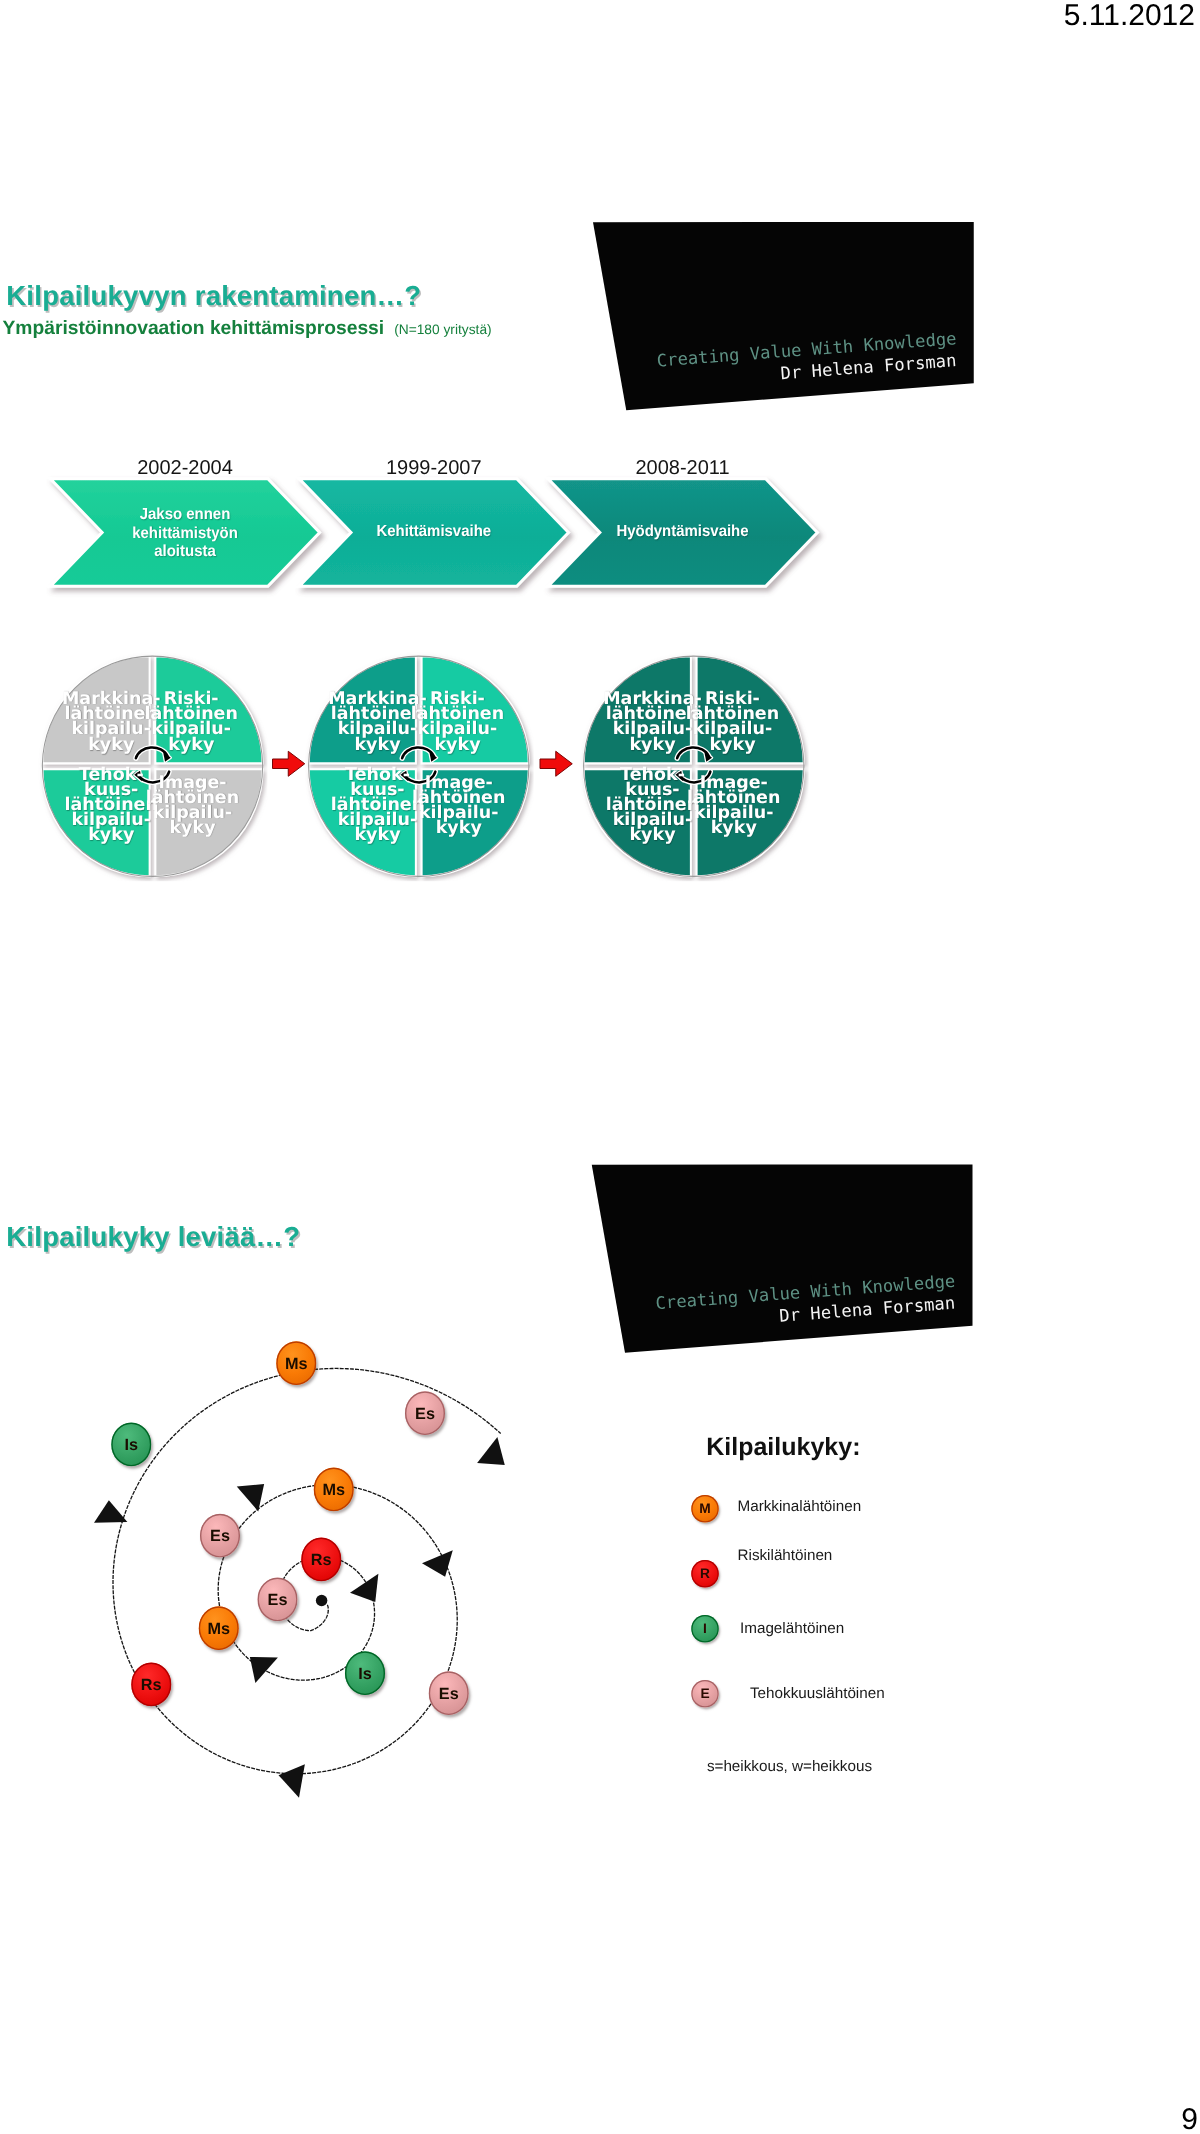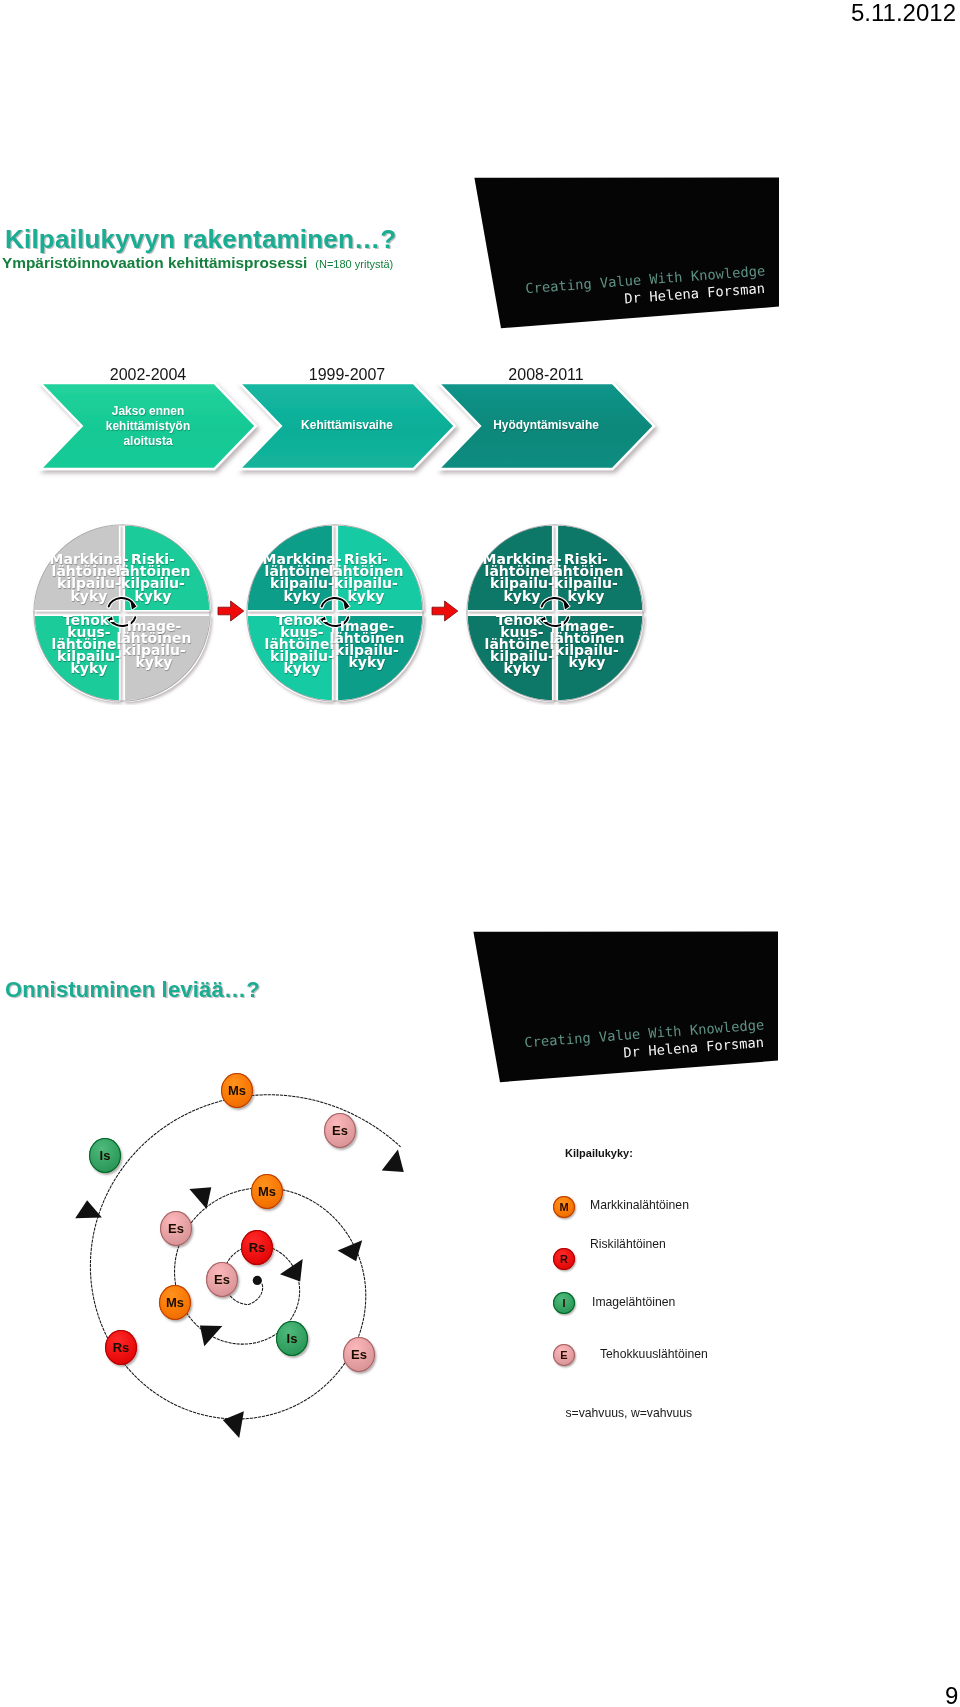--- a/index.html
+++ b/index.html
@@ -50,34 +50,34 @@
   }
 
   
   .node{
     position:absolute; border-radius:50%;
     font-family:"Liberation Sans",sans-serif; font-weight:bold;
     display:flex; align-items:center; justify-content:center;
     color:#1a0d00;
   }
   
-  .leg-title{ position:absolute; font-weight:bold; font-size:11px; color:#111; white-space:nowrap;}
+  .leg-title{ position:absolute; font-weight:bold; font-size:20px; color:#111; white-space:nowrap;}
   .leg-text{ position:absolute; font-size:12.2px; color:#1a1a1a; white-space:nowrap;}
   .leg-dot{ position:absolute; border-radius:50%;
             display:flex; align-items:center; justify-content:center;
             font-weight:bold; font-size:11px; color:#2a0a00;}
 </style>
 </head>
 <body>
 
 <div class="abs" style="left:851px;top:-1.5px;font-size:24px;">5.11.2012</div>
 
 <div class="abs" style="left:945px;top:1682px;font-size:24px;">9</div>
 
-<div class="abs slide-title" style="left:5px;top:224px;font-size:26px;">Kilpailukyvyn rakentaminen…?</div>
+<div class="abs slide-title" style="left:5px;top:224px;font-size:22px;">Kilpailukyvyn rakentaminen…?</div>
 
 <div class="abs slide-sub" style="left:2px;top:254px;font-size:15.4px;">
   <span>Ympäristöinnovaation kehittämisprosessi</span><span class="small" style="margin-left:8px;">(N=180 yritystä)</span>
 </div>
 
 <div class="logoplate" style="left:470px;top:172px;">
   <svg width="320" height="165" viewBox="0 0 320 165">
     <polygon points="4.4,5.7 309,5.5 309,134.6 31,156.2" fill="#050505"></polygon>
     <g transform="rotate(-4.3 160 120)">
       <text x="56" y="113.5" fill="#5E9184" font-family="DejaVu Sans Mono, monospace" font-size="13.7" letter-spacing="0.05">Creating Value With Knowledge</text>
@@ -185,21 +185,21 @@
       </svg></div>
   </div>
 
 <svg class="abs" width="28" height="22" viewBox="0 0 28 22" style="left:217px;top:600px;">
   <path d="M1,7.2 H13.6 V1 L26.8,11 L13.6,21 V14.8 H1 Z" fill="#F00B0B" stroke="#7a0505" stroke-width="0.8"></path>
 </svg>
 <svg class="abs" width="28" height="22" viewBox="0 0 28 22" style="left:431px;top:600px;">
   <path d="M1,7.2 H13.6 V1 L26.8,11 L13.6,21 V14.8 H1 Z" fill="#F00B0B" stroke="#7a0505" stroke-width="0.8"></path>
 </svg>
 
-<div class="abs slide-title" style="left:5px;top:977px;font-size:22px;">Onnistuminen leviää…?</div>
+<div class="abs slide-title" style="left:5px;top:977px;font-size:22px;">Kilpailukyky leviää…?</div>
 
 <div class="logoplate" style="left:468.5px;top:925.5px;">
   <svg width="320" height="165" viewBox="0 0 320 165">
     <polygon points="4.4,5.7 309,5.5 309,134.6 31,156.2" fill="#050505"></polygon>
     <g transform="rotate(-4.3 160 120)">
       <text x="56" y="113.5" fill="#5E9184" font-family="DejaVu Sans Mono, monospace" font-size="13.7" letter-spacing="0.05">Creating Value With Knowledge</text>
       <text x="154" y="131" fill="#F4F4F4" font-family="DejaVu Sans Mono, monospace" font-size="13.7" letter-spacing="0.05">Dr Helena Forsman</text>
     </g>
   </svg>
 </div>
@@ -237,21 +237,21 @@
 <div id="legend-items">
     <div class="leg-dot" style="left: 553px; top: 1195.5px; width: 22px; height: 22px; background: radial-gradient(80% 76% at 40% 30%, rgb(255, 146, 29) 0%, rgb(249, 122, 5) 58%, rgb(233, 106, 0) 100%); box-shadow: rgb(187, 60, 0) 0px 0px 0px 1px inset, rgba(70, 55, 55, 0.4) 1.1px 1.5px 1.8px;">M</div>
     <div class="leg-text" style="left: 590px; top: 1198.3px;">Markkinalähtöinen</div>
     <div class="leg-dot" style="left: 553px; top: 1247.5px; width: 22px; height: 22px; background: radial-gradient(80% 76% at 40% 30%, rgb(255, 41, 41) 0%, rgb(238, 17, 17) 58%, rgb(222, 1, 1) 100%); box-shadow: rgb(176, 0, 0) 0px 0px 0px 1px inset, rgba(70, 55, 55, 0.4) 1.1px 1.5px 1.8px;">R</div>
     <div class="leg-text" style="left: 590px; top: 1237px;">Riskilähtöinen</div>
     <div class="leg-dot" style="left: 553px; top: 1292.4px; width: 22px; height: 22px; background: radial-gradient(80% 76% at 40% 30%, rgb(78, 187, 124) 0%, rgb(54, 163, 100) 58%, rgb(38, 147, 84) 100%); box-shadow: rgb(0, 101, 38) 0px 0px 0px 1px inset, rgba(70, 55, 55, 0.4) 1.1px 1.5px 1.8px;">I</div>
     <div class="leg-text" style="left: 592px; top: 1295.2px;">Imagelähtöinen</div>
     <div class="leg-dot" style="left: 553px; top: 1344.4px; width: 22px; height: 22px; background: radial-gradient(80% 76% at 40% 30%, rgb(252, 184, 186) 0%, rgb(228, 160, 162) 58%, rgb(212, 144, 146) 100%); box-shadow: rgb(166, 98, 100) 0px 0px 0px 1px inset, rgba(70, 55, 55, 0.4) 1.1px 1.5px 1.8px;">E</div>
     <div class="leg-text" style="left: 600px; top: 1347.2px;">Tehokkuuslähtöinen</div>
   </div>
-<div class="leg-text" style="left:565.5px;top:1405.5px;">s=vahvuus, w=vahvuus</div>
+<div class="leg-text" style="left:565.5px;top:1405.5px;">s=heikkous, w=heikkous</div>
 
 <div class="q-label" style="left: 49px; top: 553px; width: 80px;">Markkina-<br>lähtöinen<br>kilpailu-<br>kyky</div>
 <div class="q-label" style="left: 113px; top: 553px; width: 80px;">Riski-<br>lähtöinen<br>kilpailu-<br>kyky</div>
 <div class="q-label" style="left: 49px; top: 613.5px; width: 80px;">Tehok-<br>kuus-<br>lähtöinen<br>kilpailu-<br>kyky</div>
 <div class="q-label" style="left: 114px; top: 619.5px; width: 80px;">Image-<br>lähtöinen<br>kilpailu-<br>kyky</div>
 <div class="q-label" style="left: 262px; top: 553px; width: 80px;">Markkina-<br>lähtöinen<br>kilpailu-<br>kyky</div>
 <div class="q-label" style="left: 326px; top: 553px; width: 80px;">Riski-<br>lähtöinen<br>kilpailu-<br>kyky</div>
 <div class="q-label" style="left: 262px; top: 613.5px; width: 80px;">Tehok-<br>kuus-<br>lähtöinen<br>kilpailu-<br>kyky</div>
 <div class="q-label" style="left: 327px; top: 619.5px; width: 80px;">Image-<br>lähtöinen<br>kilpailu-<br>kyky</div>
 <div class="q-label" style="left: 482px; top: 553px; width: 80px;">Markkina-<br>lähtöinen<br>kilpailu-<br>kyky</div>

